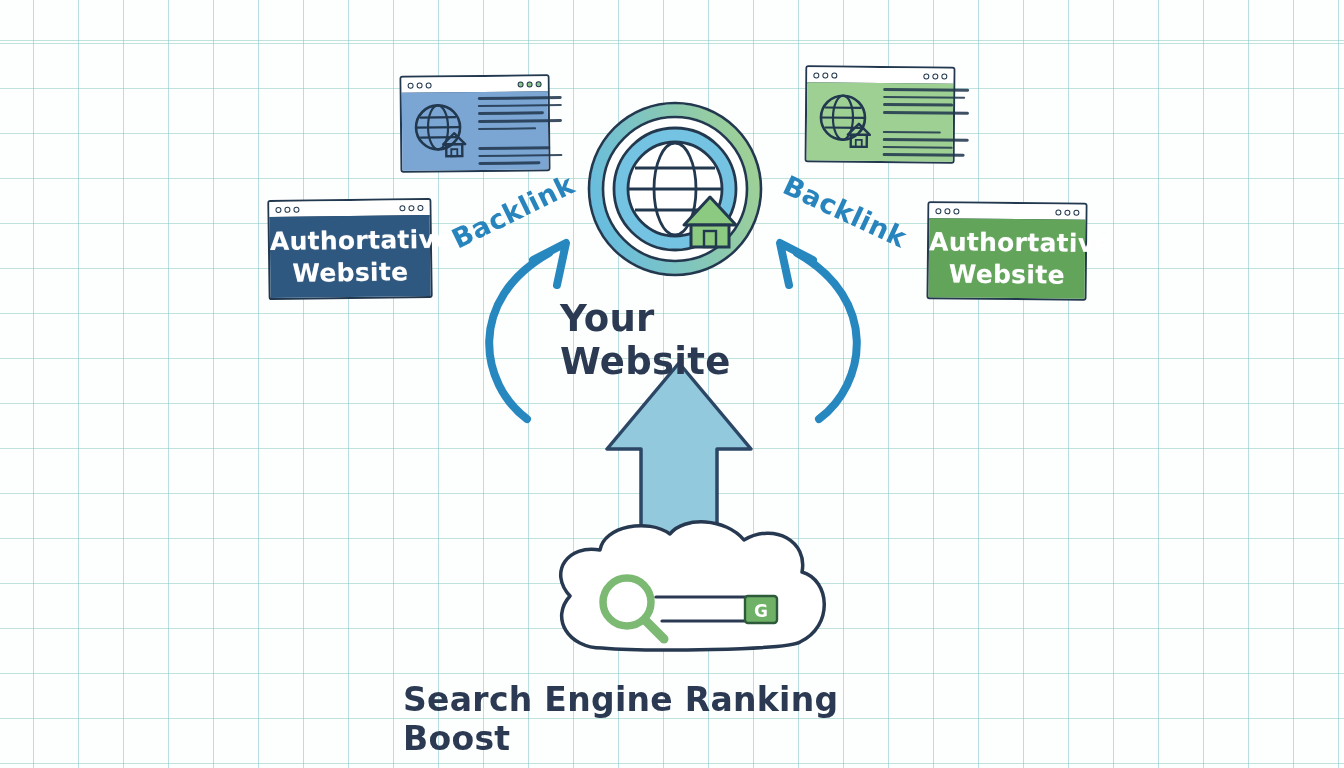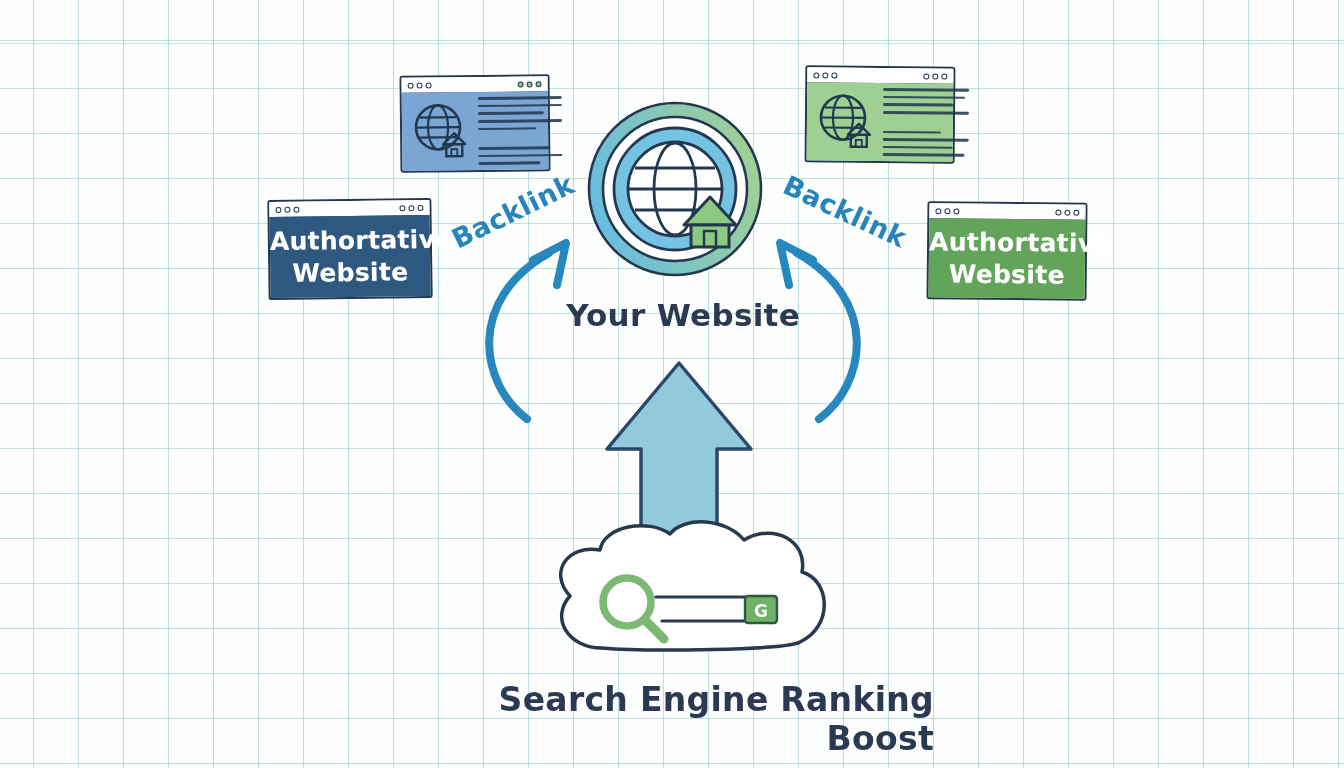--- a/index.html
+++ b/index.html
@@ -34,22 +34,22 @@
   .win-icon{flex:0 0 auto;margin-left:10px;}
   .win-lines{flex:1 1 auto;padding:0 12px 0 8px;}
   .win-line{height:2.6px;background:var(--ink);opacity:.88;border-radius:2px;margin:5px 0 5px auto;margin-left:0;}
   .line-gap{height:7px;}
   .auth-label{
     width:100%;text-align:center;color:#ffffff;font-weight:700;
     font-size:25px;line-height:1.28;letter-spacing:.3px;
     text-shadow:0 0 1px rgba(255,255,255,.4);
   }
   .handtext{color:var(--text);font-weight:700;letter-spacing:.3px;}
-  .your-website{left:560px;top:297px;width:240px;text-align:right;font-size:31px;}
-  .footer-label{left:414px;top:680px;width:520px;text-align:right;font-size:33px;}
+  .your-website{left:560px;top:297px;width:240px;text-align:left;font-size:37px;}
+  .footer-label{left:403px;top:680px;width:520px;text-align:left;font-size:33px;}
   .backlink{
     width:150px;text-align:center;font-size:27px;font-weight:700;
     color:var(--backlink);letter-spacing:.5px;
   }
   .backlink.left{left:438px;top:196px;transform:rotate(-26deg);}
   .backlink.right{left:770px;top:196px;transform:rotate(25deg);}
   .g-text{font-family:"DejaVu Sans",sans-serif;font-weight:700;font-size:17px;fill:#ffffff;}
 </style>
 </head>
 <body>

